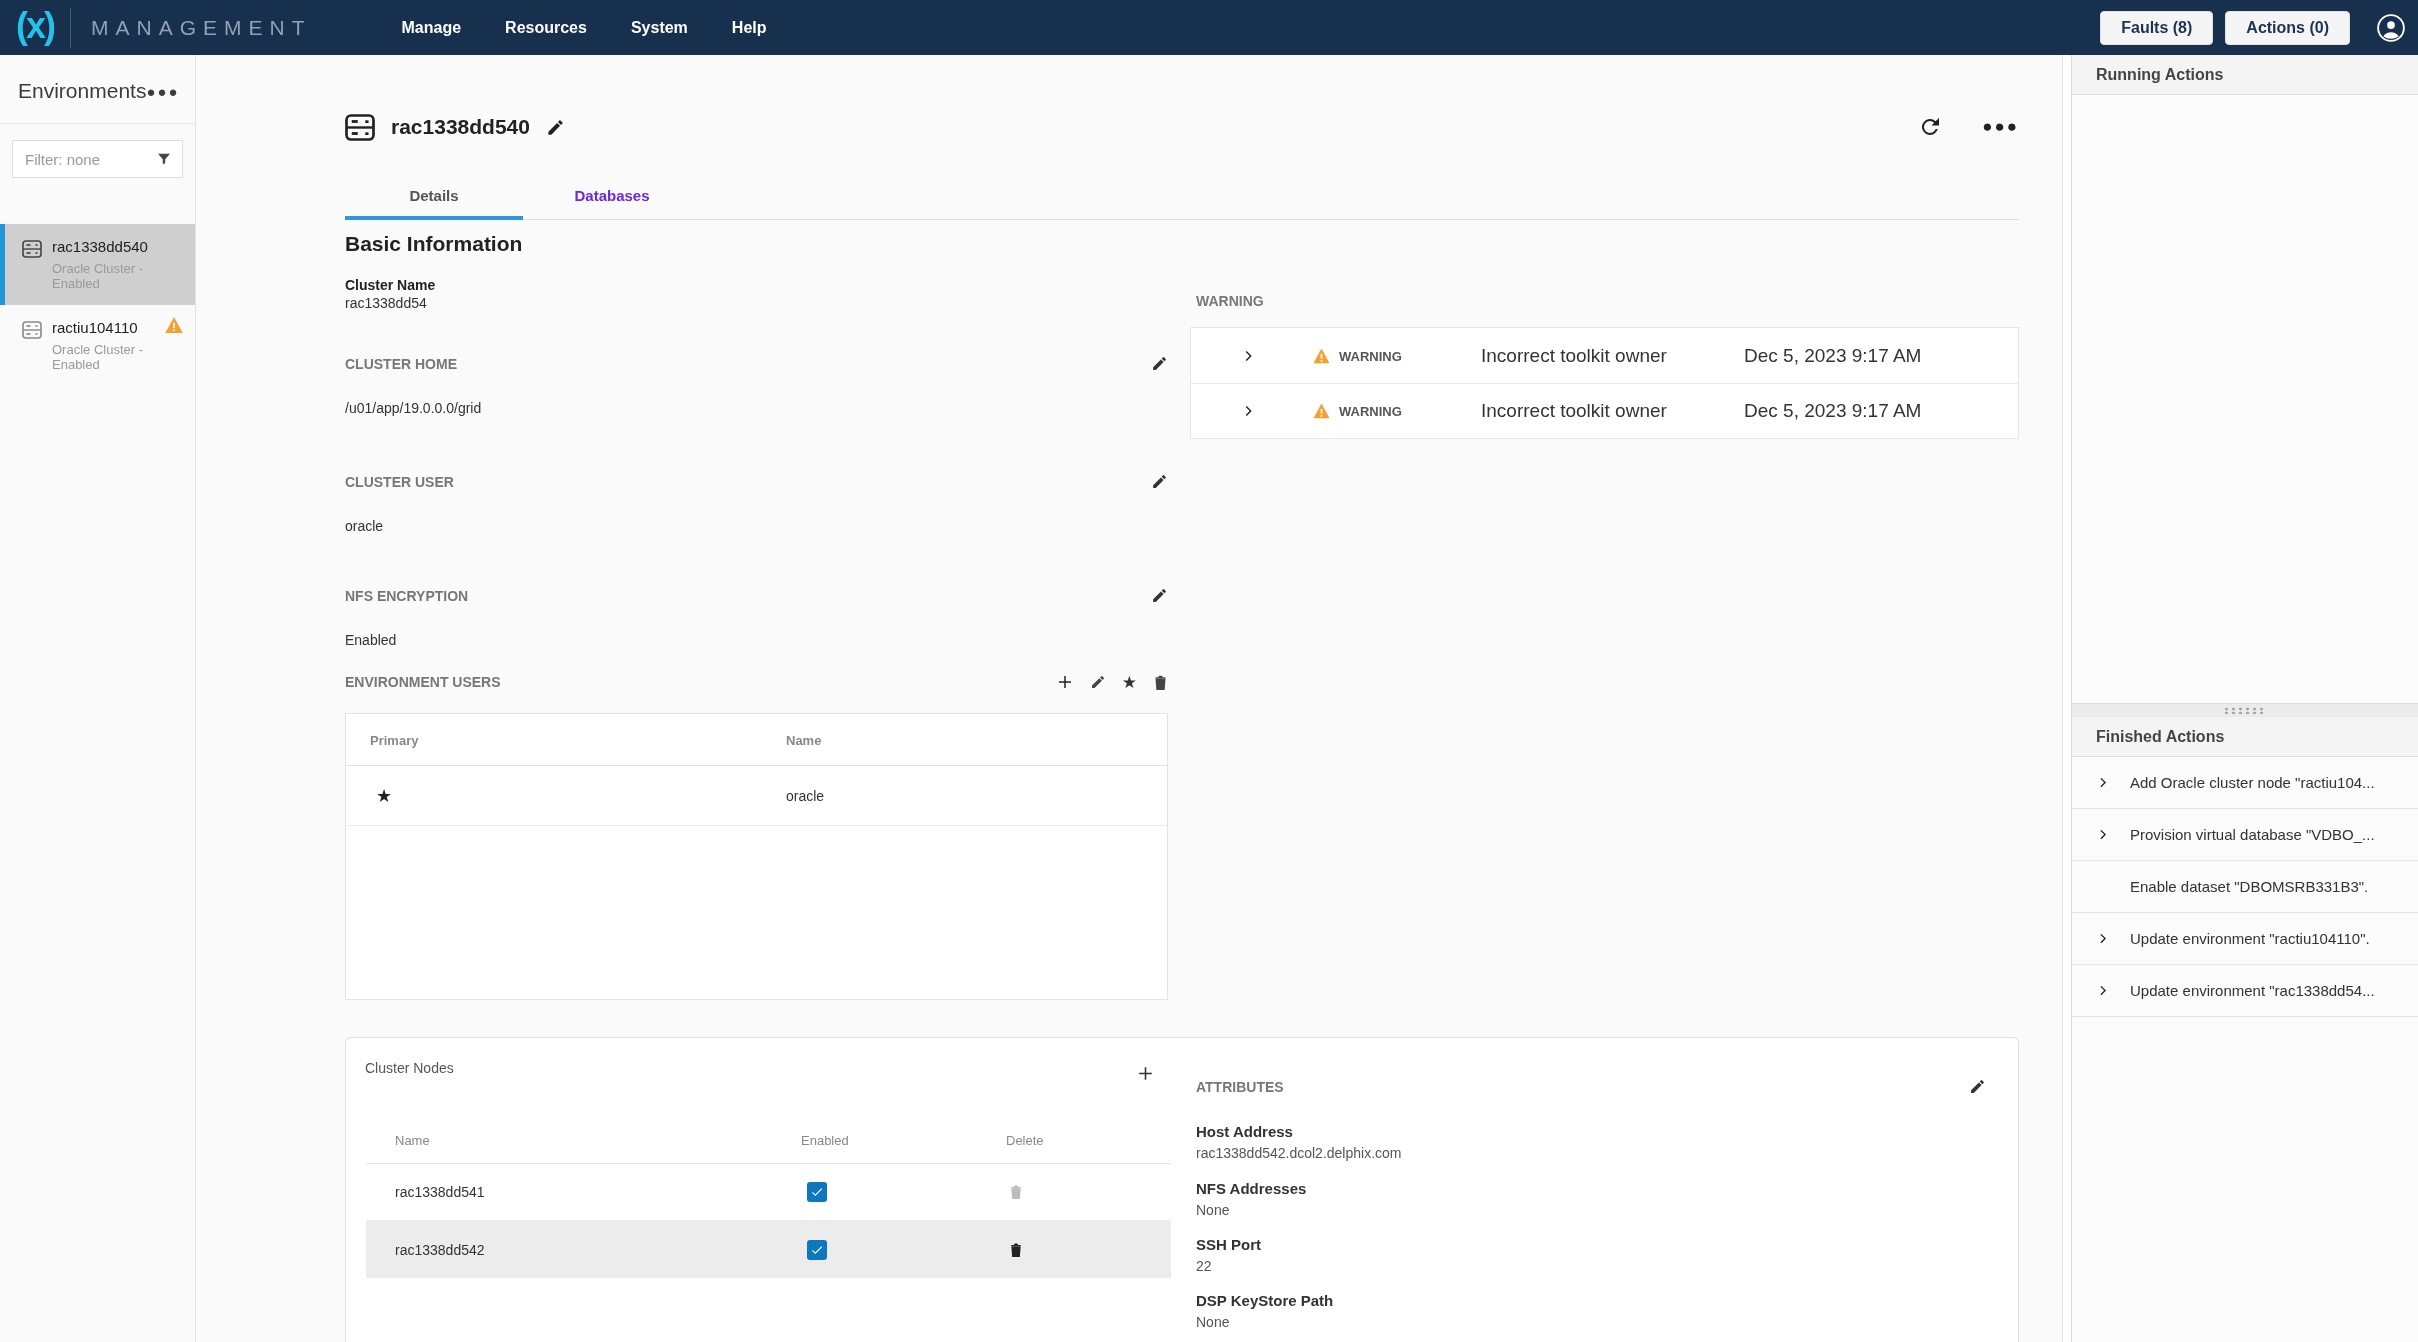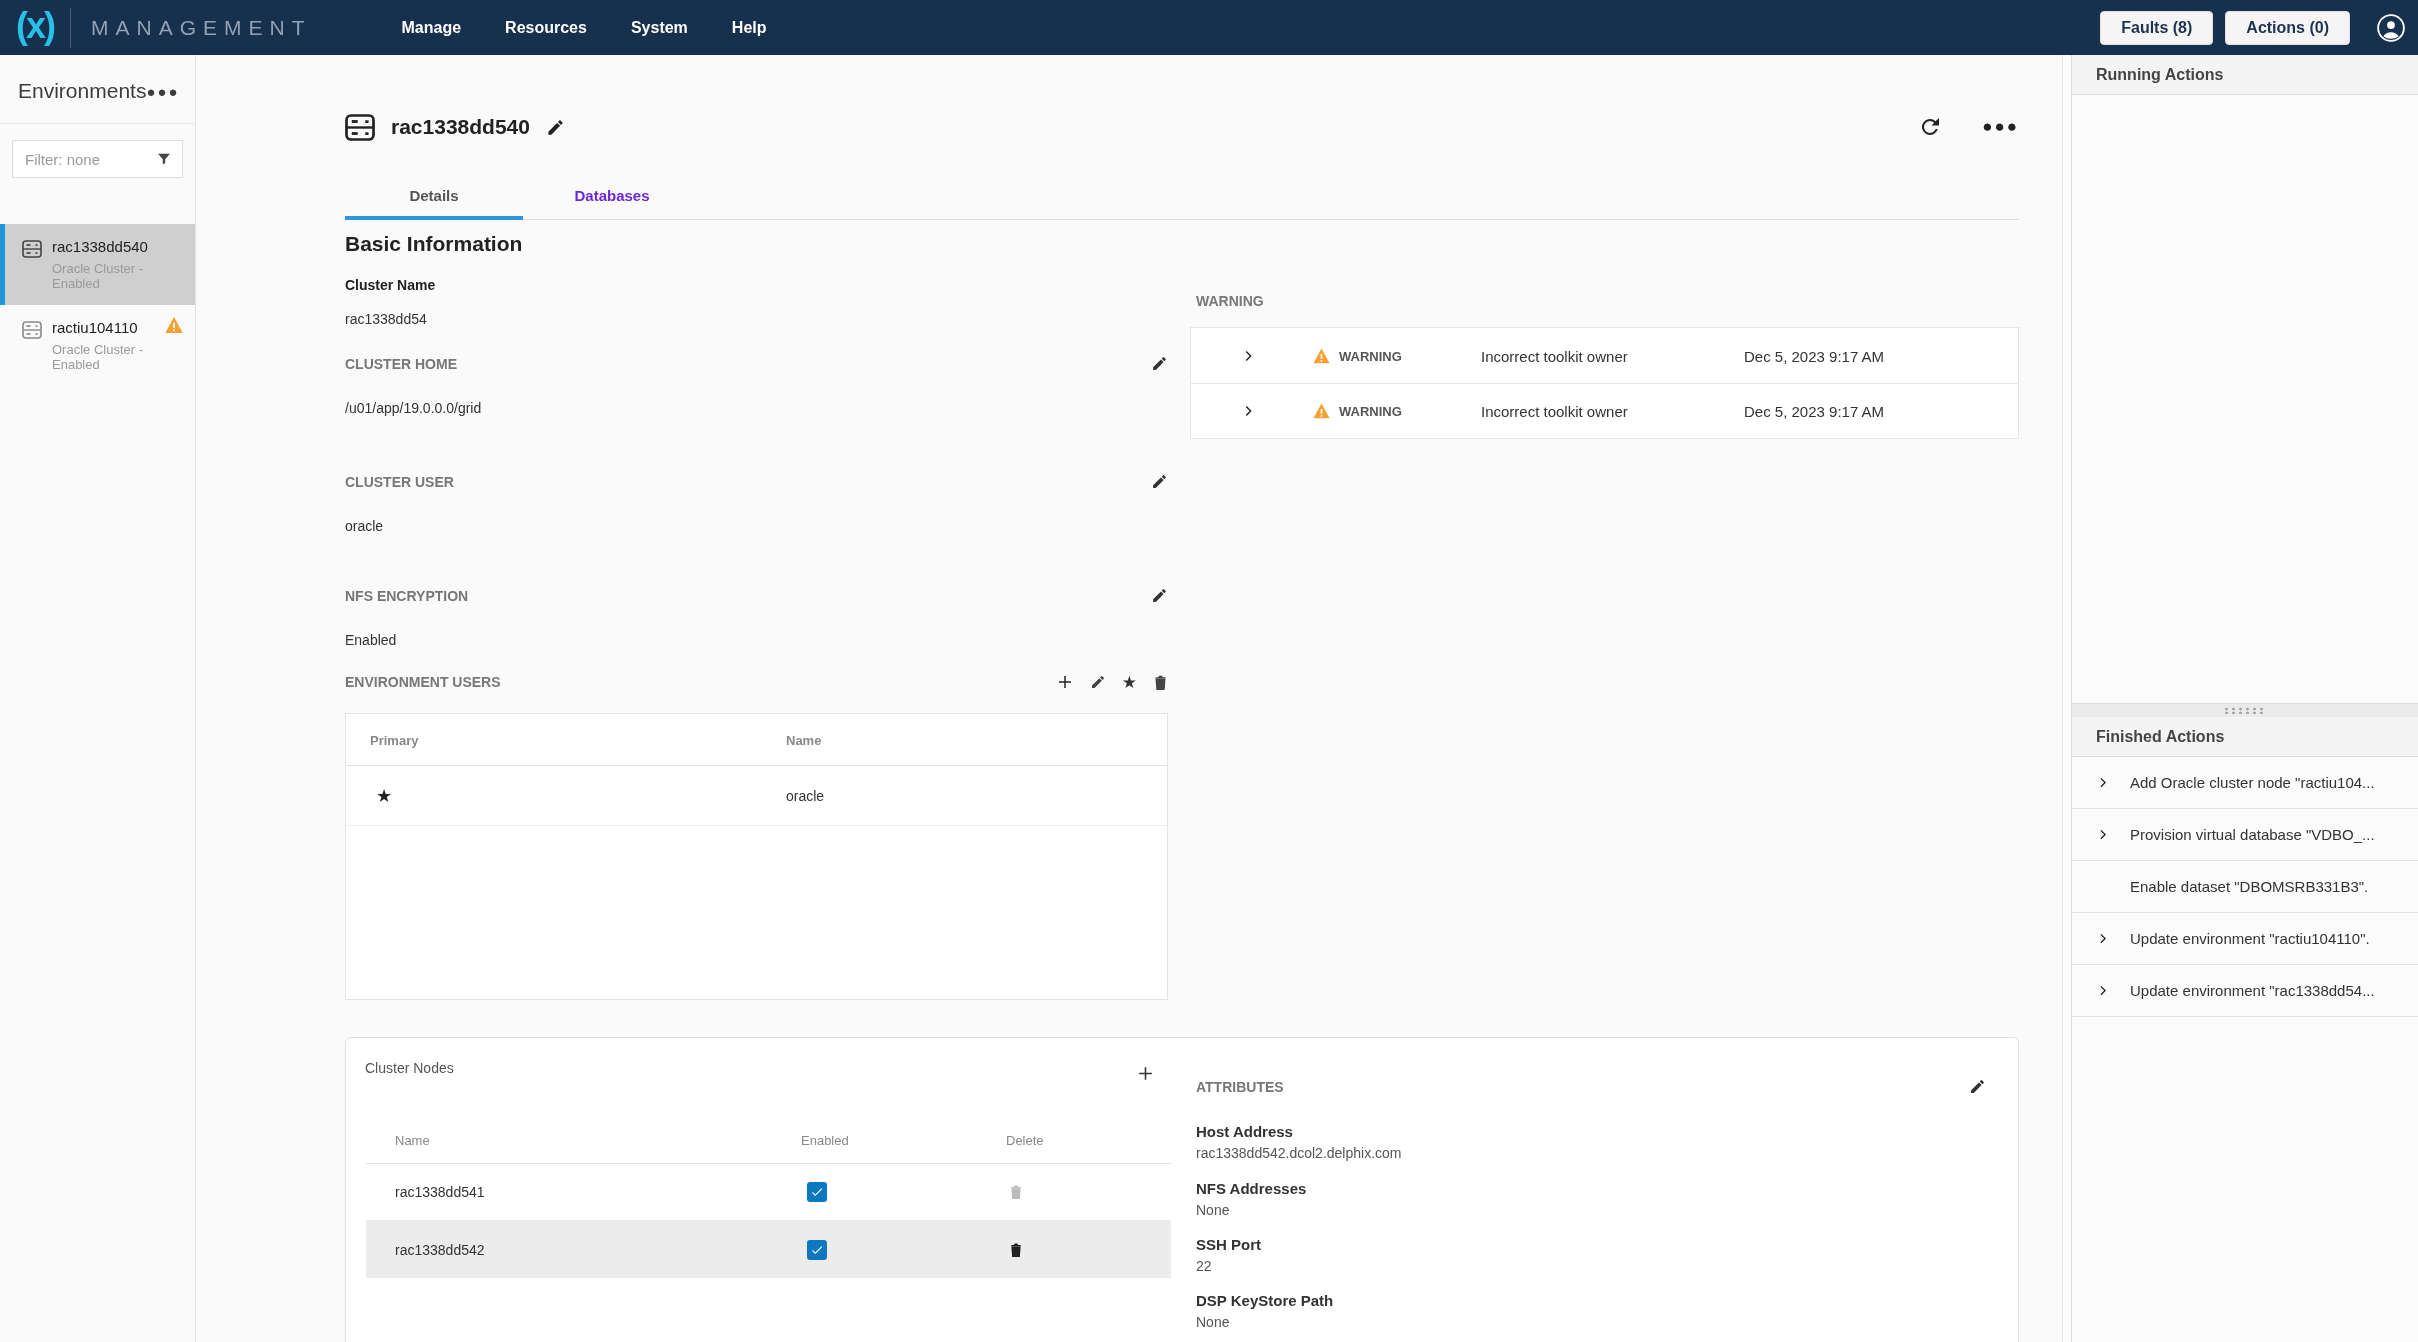--- a/index.html
+++ b/index.html
@@ -69,21 +69,21 @@
   .users-card .thead { position:relative; height:52px; border-bottom:1px solid #e0e0e0;font-weight:bold; }
   .users-card .trow { position:relative; height:60px; border-bottom:1px solid #ececec; }
   .th-txt { font-size:13px; color:#888; }
   .td-txt { font-size:14px; color:#333; }
 
   .faults-label { position:absolute; left:1000px; top:238px; font-size:14px; font-weight:bold; color:#777; }
   .faults-card { position:absolute; left:994px; top:272px; width:829px; }
   .fault-row { position:relative; height:56px; background:#fff; border:1px solid #e6e6e6; border-bottom:none; }
   .fault-row:last-child { border-bottom:1px solid #e6e6e6; }
   .fault-sev { font-size:13px; font-weight:bold; color:#555; }
-  .fault-title, .fault-date { font-size:15px; color:#333; }
+  .fault-title, .fault-date { font-size:19px; color:#333; }
   .vcenter { position:absolute; top:50%; transform:translateY(-50%); }
 
   .bottom-card { position:absolute; left:149px; top:982px; width:1674px; height:360px; background:#fff;
                  border:1px solid #e0e0e0; border-radius:6px; }
   .cn-label { position:absolute; left:19px; top:22px; font-size:14px; color:#555; }
   .cn-add { position:absolute; left:790px; top:26px; }
   .cn-thead { position:absolute; left:20px; top:78px; width:805px; height:48px; border-bottom:1px solid #e3e3e3; }
   .cn-row { position:absolute; left:20px; width:805px; height:57px; border-bottom:1px solid #eee; }
   .cn-row.hl { background:#ececec; border-bottom:none; }
   .checkbox { width:20px; height:20px; background:#0d78bf; border-radius:3px; display:flex; align-items:center;
@@ -224,21 +224,21 @@
 
     <div class="tabs">
       <div class="tab active">Details</div>
       <div class="tab">Databases</div>
     </div>
 
     <div class="h-section abs" style="left:149px; top:177px;">Basic Information</div>
 
     <div class="abs" style="left:149px; top:222px;">
       <div class="f-label">Cluster Name</div>
-      <div class="f-value" style="margin-top:18px;">rac1338dd54</div>
+      <div class="f-value" style="margin-top:2px;">rac1338dd54</div>
     </div>
 
     <div class="left-col-sec" style="top:300px;">
       <div class="sec-head">
         <span class="f-label gray">CLUSTER HOME</span>
         <button class="icon-btn">
           <svg width="17" height="17" viewBox="0 0 24 24">
               <path d="M3 17.25V21h3.75L17.8 9.94l-3.75-3.75L3 17.25zM20.7 7.04a1 1 0 0 0 0-1.41l-2.33-2.34a1 1 0 0 0-1.42 0l-1.82 1.83 3.75 3.75 1.82-1.83z" fill="#333"></path>
             </svg>
         </button>

